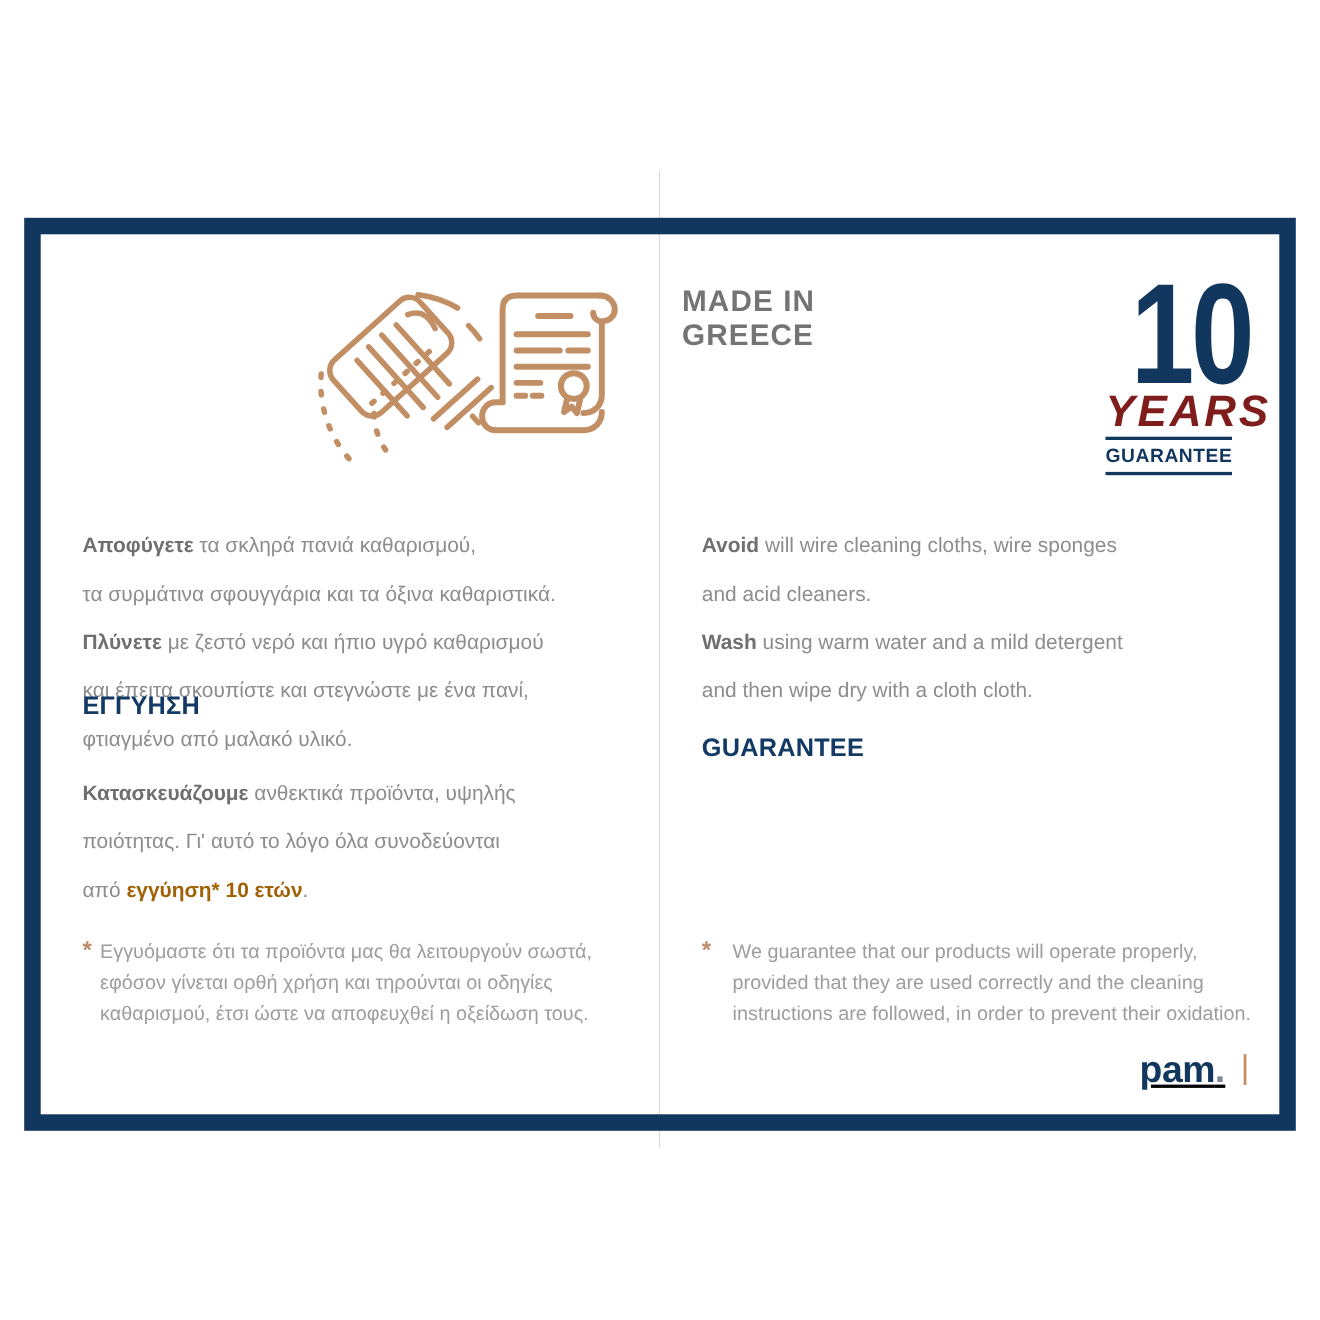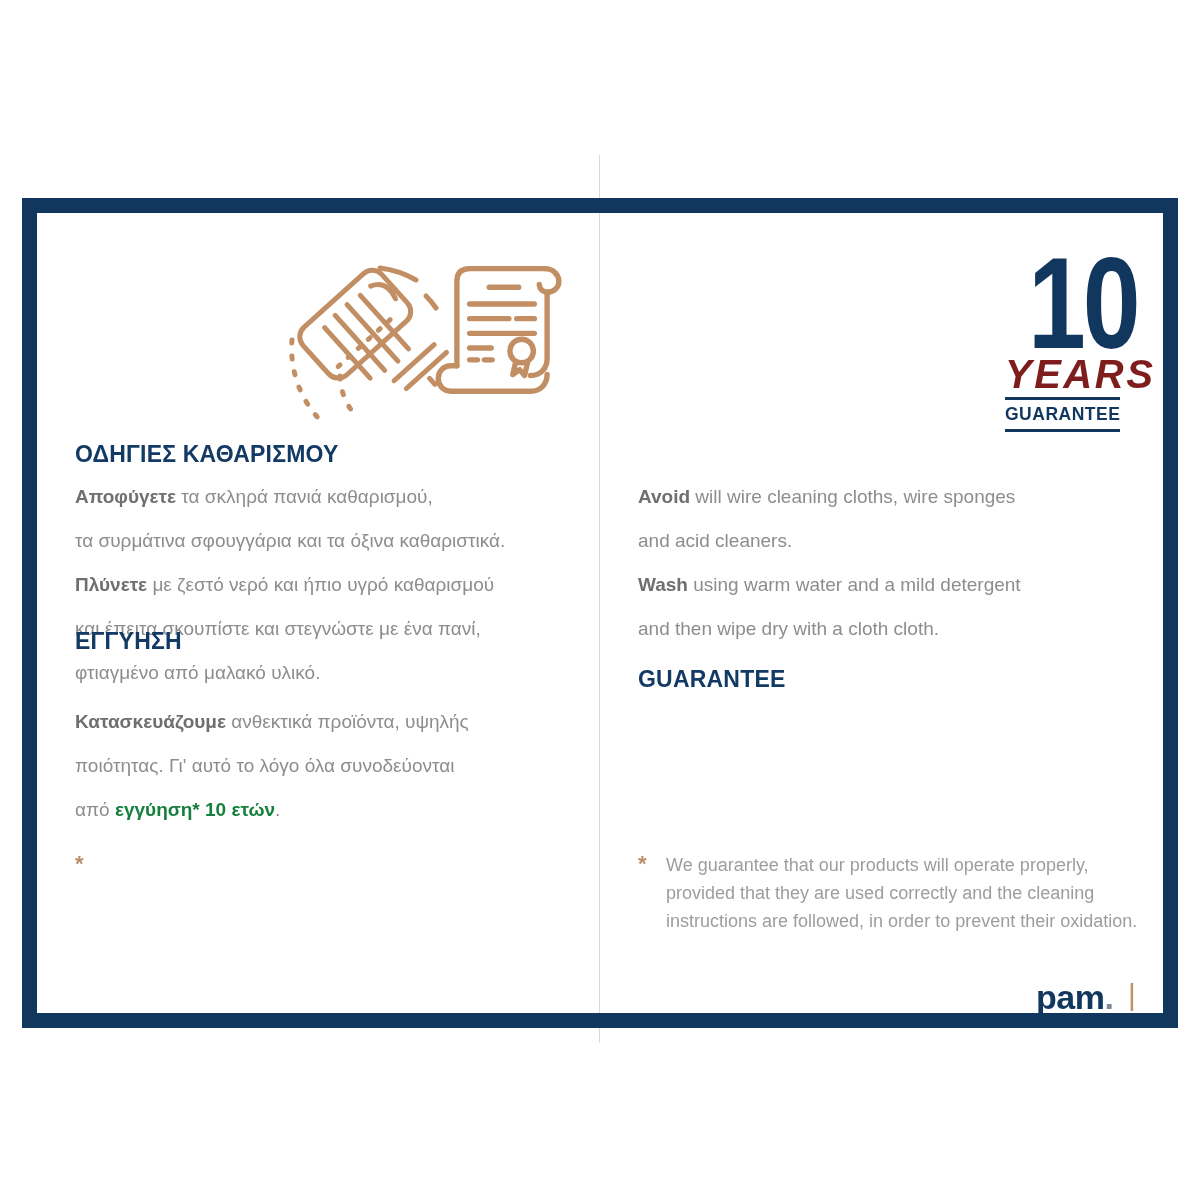--- a/index.html
+++ b/index.html
@@ -42,41 +42,41 @@
   
   .heading {
     position:absolute; margin:0; font-size:23px; line-height:26px; font-weight:bold;
     color:#123a64; letter-spacing:0.2px;
   }
   .para {
     position:absolute; margin:0; font-size:19px; line-height:44px; color:#8d8d8d;
     white-space:pre-line;
   }
   .lead { font-weight:bold; color:#6f6f6f; }
-  .accent { font-weight:bold; color:#15803d; }
+  .accent { font-weight:bold; color:#a16207; }
   .footnote { position:absolute; display:flex; align-items:flex-start; }
   .fn-marker { font-size:22px; line-height:26px; font-weight:bold; color:#bd8e6d; width:16px; flex:none; }
   .fn-text { font-size:18px; line-height:28px; color:#9d9d9d; white-space:pre-line; }
 
   .h-clean-gr { left:75px; top:441px; }
   .p-clean-gr { left:75px; top:475px; width:540px; }
   .h-guar-gr  { left:75px; top:628px; }
   .p-guar-gr  { left:75px; top:700px; width:540px; }
   .fn-gr      { left:75px; top:851px; width:520px; }
   .fn-gr .fn-text { margin-left:0; }
 
   .h-clean-en { left:638px; top:441px; }
   .p-clean-en { left:638px; top:475px; width:530px; }
   .h-guar-en  { left:638px; top:666px; }
   .p-guar-en  { left:638px; top:700px; width:530px; }
   .fn-en      { left:638px; top:851px; width:520px; }
   .fn-en .fn-text { margin-left:12px; }
 
   
-  .logo { position:absolute; left:1036px; top:978px; display:flex; align-items:flex-start; }
+  .logo { position:absolute; left:1036px; top:954px; display:flex; align-items:flex-start;text-decoration:underline; }
   .logo-brand { font-size:34px; font-weight:bold; color:#12375f; letter-spacing:-0.5px; }
   .logo-dot { font-size:34px; font-weight:bold; color:#7e8897; }
   .logo-bar { font-size:30px; color:#c28e63; margin-left:14px; font-weight:normal; }
 
   .tan-stroke { stroke:#c28e63; fill:none; stroke-linecap:round; stroke-linejoin:round; }
 </style>
 </head>
 <body>
 
 <div class="page">
@@ -119,43 +119,49 @@
         <line x1="90" y1="70" x2="108" y2="70"></line>
         <line x1="42" y1="85" x2="108" y2="85"></line>
         <line x1="42" y1="100" x2="64" y2="100"></line>
         <line x1="42" y1="112" x2="50" y2="112"></line>
         <line x1="57" y1="112" x2="65" y2="112"></line>
         <circle cx="95" cy="103" r="12"></circle>
         <path d="M89 114 l-3 13 7 -5 5 6 3 -13"></path>
       </g>
     </svg>
 
+    <div class="made-in">
+      <div>MADE IN</div>
+      <div>GREECE</div>
+    </div>
 
     <div class="badge">
       <span class="badge-number">10</span>
       <span class="badge-years">YEARS</span>
       <div class="badge-rule"></div>
       <span class="badge-guarantee">GUARANTEE</span>
       <div class="badge-rule" style="margin-top:0;"></div>
     </div>
 
-    <h2 class="heading h-clean-gr">ΟΔΗΓΙΕΣ ΚΑΘΑΡΙΣΜΟΥ</h2>
     <p class="para p-clean-gr"><span class="lead">Αποφύγετε</span><span> τα σκληρά πανιά καθαρισμού,
 τα συρμάτινα σφουγγάρια και τα όξινα καθαριστικά.
 </span><span class="lead">Πλύνετε</span><span> με ζεστό νερό και ήπιο υγρό καθαρισμού
 και έπειτα σκουπίστε και στεγνώστε με ένα πανί,
 φτιαγμένο από μαλακό υλικό.</span></p>
 
     <h2 class="heading h-guar-gr">ΕΓΓΥΗΣΗ</h2>
     <p class="para p-guar-gr"><span class="lead">Κατασκευάζουμε</span><span> ανθεκτικά προϊόντα, υψηλής
 ποιότητας. Γι' αυτό το λόγο όλα συνοδεύονται
 από </span><span class="accent">εγγύηση* 10 ετών</span><span>.</span></p>
 
     <div class="footnote fn-gr">
       <span class="fn-marker">*</span>
+      <span class="fn-text">Εγγυόμαστε ότι τα προϊόντα μας θα λειτουργούν σωστά,
+εφόσον γίνεται ορθή χρήση και τηρούνται οι οδηγίες
+καθαρισμού, έτσι ώστε να αποφευχθεί η οξείδωση τους.</span>
     </div>
 
     <p class="para p-clean-en"><span class="lead">Avoid</span><span> will wire cleaning cloths, wire sponges
 and acid cleaners.
 </span><span class="lead">Wash</span><span> using warm water and a mild detergent
 and then wipe dry with a cloth cloth.</span></p>
 
     <h2 class="heading h-guar-en">GUARANTEE</h2>
 
     <div class="footnote fn-en">

